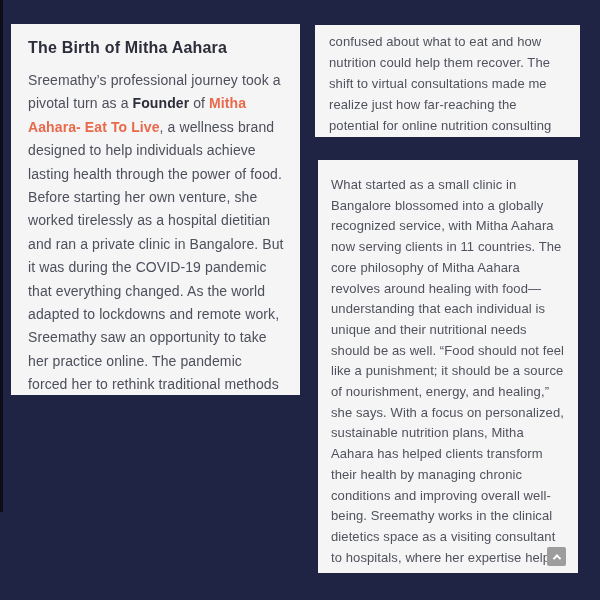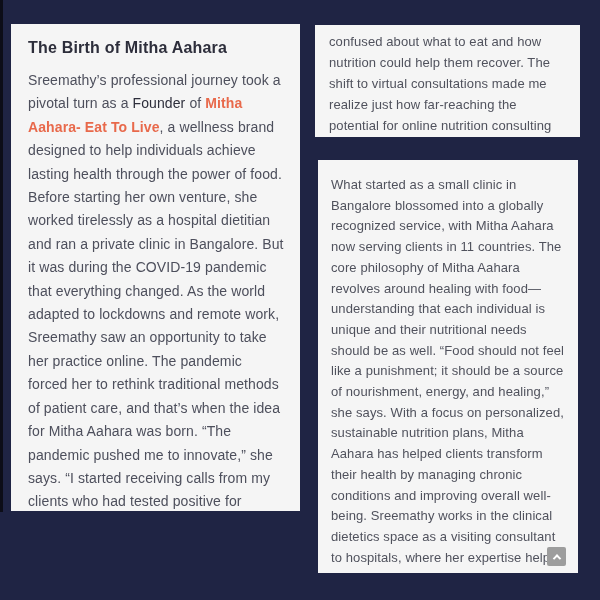--- a/index.html
+++ b/index.html
@@ -16,21 +16,21 @@
     width: 3px; height: 512px;
     background: #0c0d18;
   }
   .card {
     position: absolute;
     background: #f5f5f5;
     overflow: hidden;
   }
   .card-left {
     left: 11px; top: 24px;
-    width: 289px; height: 487px;
+    width: 289px; height: 371px;
     padding: 15px 16px 0 17px;
   }
   .card-topright {
     left: 315px; top: 25px;
     width: 265px; height: 112px;
     padding: 6px 14px 0 14px;
   }
   .card-bottomright {
     left: 318px; top: 160px;
     width: 260px; height: 413px;
@@ -51,21 +51,21 @@
   }
   .body-text-sm {
     font-size: 13px;
     line-height: 21px;
     color: #50525d;
     letter-spacing: 0.1px;
   }
   .card-bottomright .body-text-sm {
     line-height: 20.7px;
   }
-  .body-text strong { color: #2d2e3b; font-weight: 400; }
+  .body-text strong { color: #2d2e3b; font-weight: 700; }
   .inline-link {
     color: #e8694b;
     font-weight: 700;
     text-decoration: none;
     cursor: pointer;
   }
   .scroll-top-btn {
     position: absolute;
     right: 12px; bottom: 7px;
     width: 19px; height: 19px;

